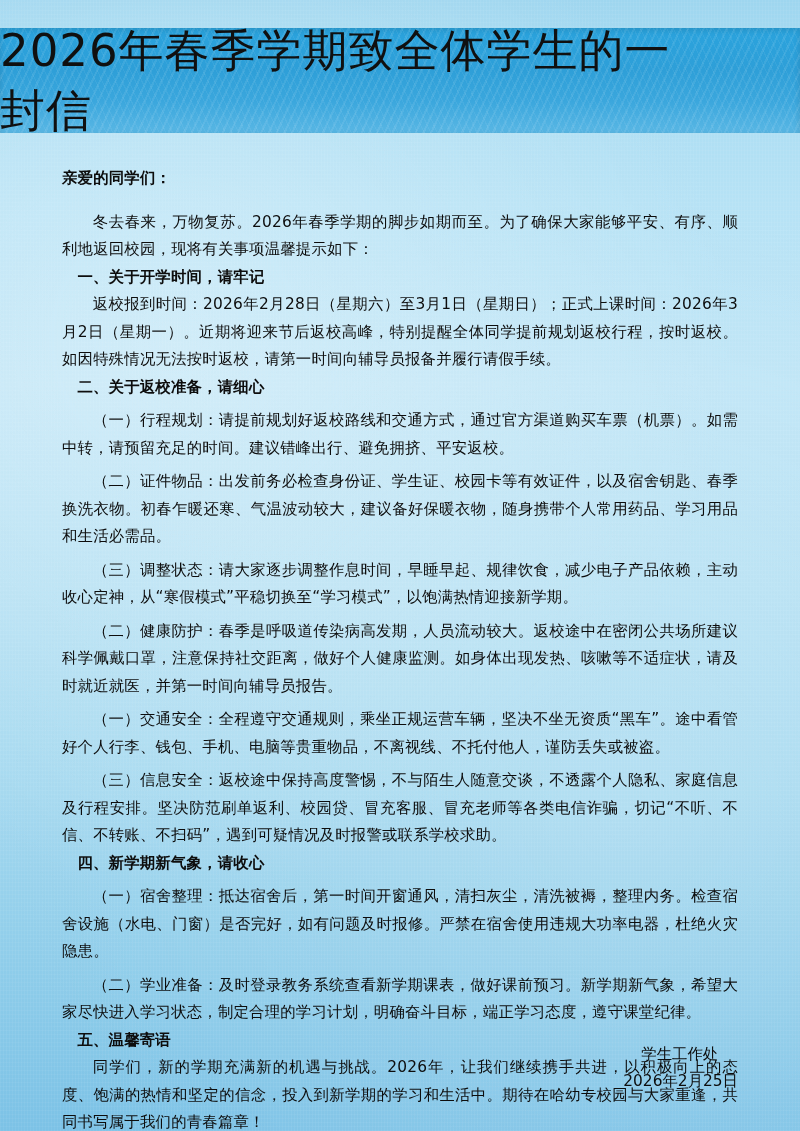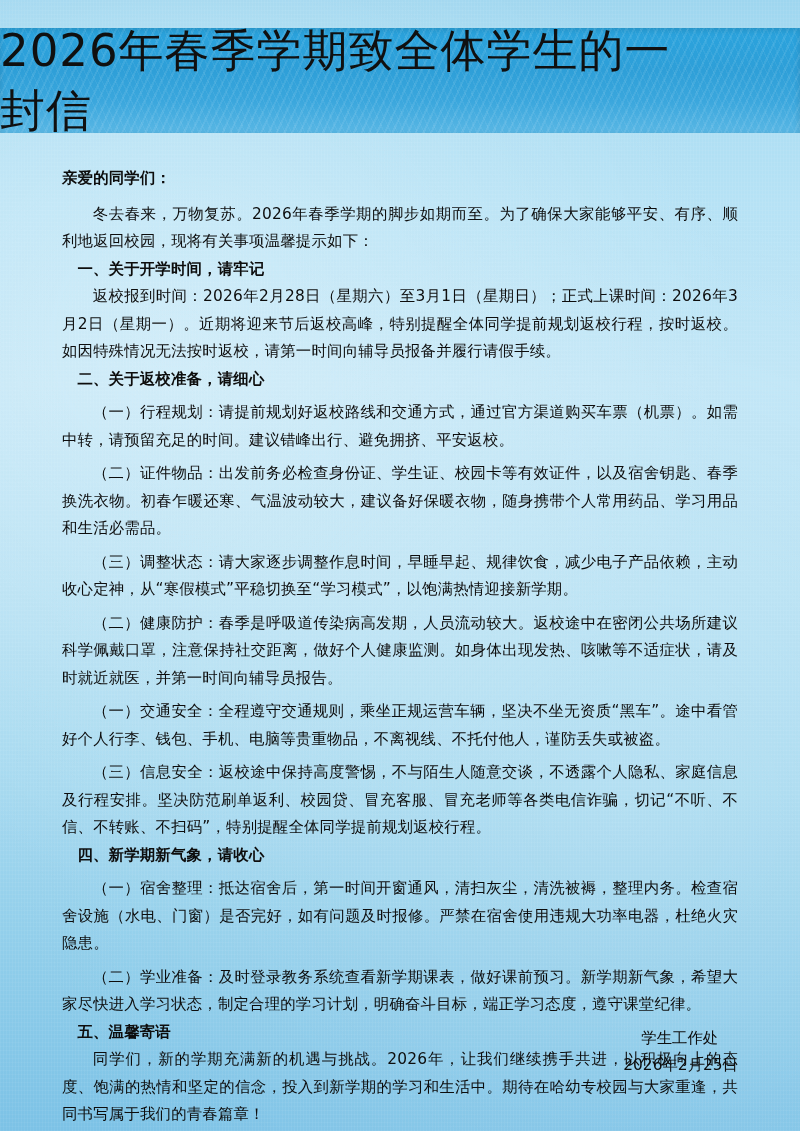--- a/index.html
+++ b/index.html
@@ -83,40 +83,40 @@
     width: 676px;
     z-index: 2;
     color: #0d0d0d;
     font-size: 15.4px;
     line-height: 27.5px;
     letter-spacing: 0.2px;
     font-family: "DejaVu Sans", "Liberation Sans", sans-serif;
   }
   .salutation {
     font-weight: bold;
-    margin-bottom: 8px;
+    margin-bottom: 16px;
   }
   p {
     margin: 0;
     text-align: justify;
     text-justify: inter-ideograph;
   }
   .indent2 { text-indent: 2em; }
   .heading {
     font-weight: bold;
     text-indent: 1em;
   }
   .sub {
     text-indent: 2em;
     margin-top: 6px;
   }
   .signature {
     position: absolute;
     right: 62px;
-    bottom: 52px;
+    bottom: 36px;
     text-align: left;
     font-size: 15.4px;
     line-height: 27px;
     color: #0d0d0d;
     z-index: 2;
     font-family: "DejaVu Sans", "Liberation Sans", sans-serif;
   }
   .sig-line { display: block; }
   .sig-org { padding-left: 18px; }
 </style>
@@ -135,21 +135,21 @@
     <p class="heading">一、关于开学时间，请牢记</p>
     <p class="indent2">返校报到时间：2026年2月28日（星期六）至3月1日（星期日）；正式上课时间：2026年3月2日（星期一）。近期将迎来节后返校高峰，特别提醒全体同学提前规划返校行程，按时返校。如因特殊情况无法按时返校，请第一时间向辅导员报备并履行请假手续。</p>
 
     <p class="heading">二、关于返校准备，请细心</p>
     <p class="sub">（一）行程规划：请提前规划好返校路线和交通方式，通过官方渠道购买车票（机票）。如需中转，请预留充足的时间。建议错峰出行、避免拥挤、平安返校。</p>
     <p class="sub">（二）证件物品：出发前务必检查身份证、学生证、校园卡等有效证件，以及宿舍钥匙、春季换洗衣物。初春乍暖还寒、气温波动较大，建议备好保暖衣物，随身携带个人常用药品、学习用品和生活必需品。</p>
     <p class="sub">（三）调整状态：请大家逐步调整作息时间，早睡早起、规律饮食，减少电子产品依赖，主动收心定神，从“寒假模式”平稳切换至“学习模式”，以饱满热情迎接新学期。</p>
 
     <p class="sub">（二）健康防护：春季是呼吸道传染病高发期，人员流动较大。返校途中在密闭公共场所建议科学佩戴口罩，注意保持社交距离，做好个人健康监测。如身体出现发热、咳嗽等不适症状，请及时就近就医，并第一时间向辅导员报告。</p>
     <p class="sub">（一）交通安全：全程遵守交通规则，乘坐正规运营车辆，坚决不坐无资质“黑车”。途中看管好个人行李、钱包、手机、电脑等贵重物品，不离视线、不托付他人，谨防丢失或被盗。</p>
-    <p class="sub">（三）信息安全：返校途中保持高度警惕，不与陌生人随意交谈，不透露个人隐私、家庭信息及行程安排。坚决防范刷单返利、校园贷、冒充客服、冒充老师等各类电信诈骗，切记“不听、不信、不转账、不扫码”，特别提醒全体同学提前规划返校行程。</p>
+    <p class="sub">（三）信息安全：返校途中保持高度警惕，不与陌生人随意交谈，不透露个人隐私、家庭信息及行程安排。坚决防范刷单返利、校园贷、冒充客服、冒充老师等各类电信诈骗，切记“不听、不信、不转账、不扫码”，遇到可疑情况及时报警或联系学校求助。</p>
 
     <p class="heading">四、新学期新气象，请收心</p>
     <p class="sub">（一）宿舍整理：抵达宿舍后，第一时间开窗通风，清扫灰尘，清洗被褥，整理内务。检查宿舍设施（水电、门窗）是否完好，如有问题及时报修。严禁在宿舍使用违规大功率电器，杜绝火灾隐患。</p>
     <p class="sub">（二）学业准备：及时登录教务系统查看新学期课表，做好课前预习。新学期新气象，希望大家尽快进入学习状态，制定合理的学习计划，明确奋斗目标，端正学习态度，遵守课堂纪律。</p>
 
     <p class="heading">五、温馨寄语</p>
     <p class="indent2">同学们，新的学期充满新的机遇与挑战。2026年，让我们继续携手共进，以积极向上的态度、饱满的热情和坚定的信念，投入到新学期的学习和生活中。期待在哈幼专校园与大家重逢，共同书写属于我们的青春篇章！</p>
     <p class="indent2">祝同学们返程顺利，学业进步，生活愉快！</p>
   </div>
 

